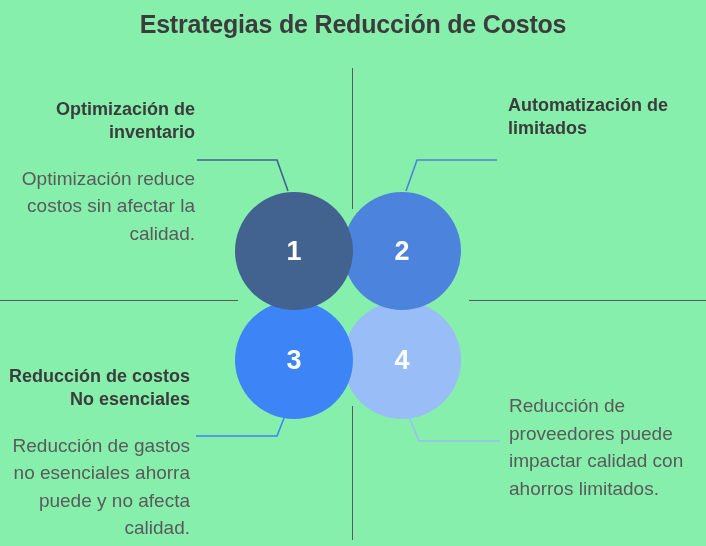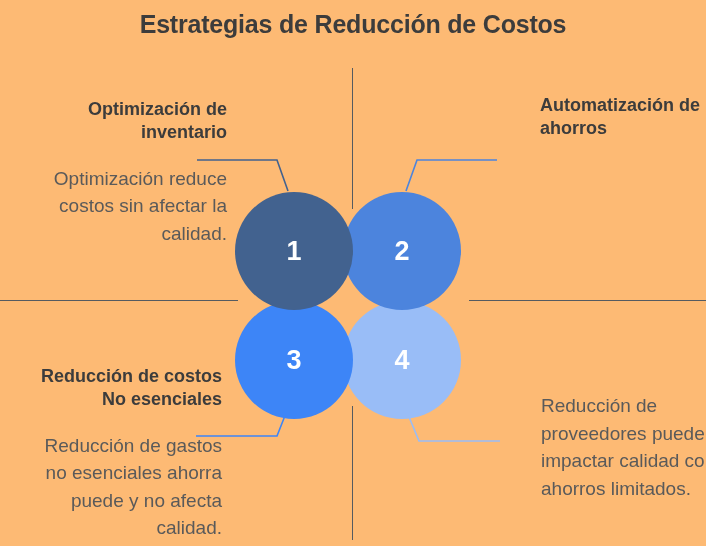--- a/index.html
+++ b/index.html
@@ -92,21 +92,20 @@
     left: 0;
     top: 0;
     width: 706px;
     height: 546px;
     pointer-events: none;
   }
 
   
   .quad {
     position: absolute;
-    margin-left: 32px;
   }
   .quad-heading {
     font-size: 18px;
     font-weight: bold;
     color: #3c3c3c;
     line-height: 1.3;
   }
   .quad-body {
     font-size: 19px;
     color: #5a5a5a;
@@ -121,21 +120,21 @@
 
   .quad-bl { left: 8px;   top: 365px; width: 182px; text-align: right; }
   .quad-bl .quad-body { margin-top: 20px; }
 
   .quad-br { left: 509px; top: 372px; width: 190px; text-align: left; }
   .quad-br .quad-body { margin-top: 20px; }
 </style>
 </head>
 <body>
 
-<div id="infographic" style="background: #fdba74;">
+<div id="infographic" style="background: #86efac;">
 
   <div class="title" style="color: rgb(60, 60, 60);">Estrategias de Reducción de Costos</div>
 
   <div class="divider divider-v-top" style="background: rgb(85, 91, 96);"></div>
   <div class="divider divider-v-bottom" style="background: rgb(85, 91, 96);"></div>
   <div class="divider divider-h-left" style="background: rgb(85, 91, 96);"></div>
   <div class="divider divider-h-right" style="background: rgb(85, 91, 96);"></div>
 
   <svg class="connectors" viewBox="0 0 706 546">
     <polyline points="197,160 277,160 288,191" fill="none" stroke-width="1.6" stroke="#42628f"></polyline>
@@ -158,21 +157,21 @@
       <span>4</span>
     </div>
   </div>
 
   <div class="quad quad-tl">
     <div class="quad-heading" style="color: rgb(60, 60, 60);">Optimización de inventario</div>
     <div class="quad-body" style="color: rgb(90, 90, 90);">Optimización reduce costos sin afectar la calidad.</div>
   </div>
 
   <div class="quad quad-tr">
-    <div class="quad-heading" style="color: rgb(60, 60, 60);">Automatización de ahorros</div>
+    <div class="quad-heading" style="color: rgb(60, 60, 60);">Automatización de limitados</div>
   </div>
 
   <div class="quad quad-bl">
     <div class="quad-heading" style="color: rgb(60, 60, 60);">Reducción de costos No esenciales</div>
     <div class="quad-body" style="color: rgb(90, 90, 90);">Reducción de gastos no esenciales ahorra puede y no afecta calidad.</div>
   </div>
 
   <div class="quad quad-br">
     <div class="quad-body" style="color: rgb(90, 90, 90);">Reducción de proveedores puede impactar calidad con ahorros limitados.</div>
   </div>

